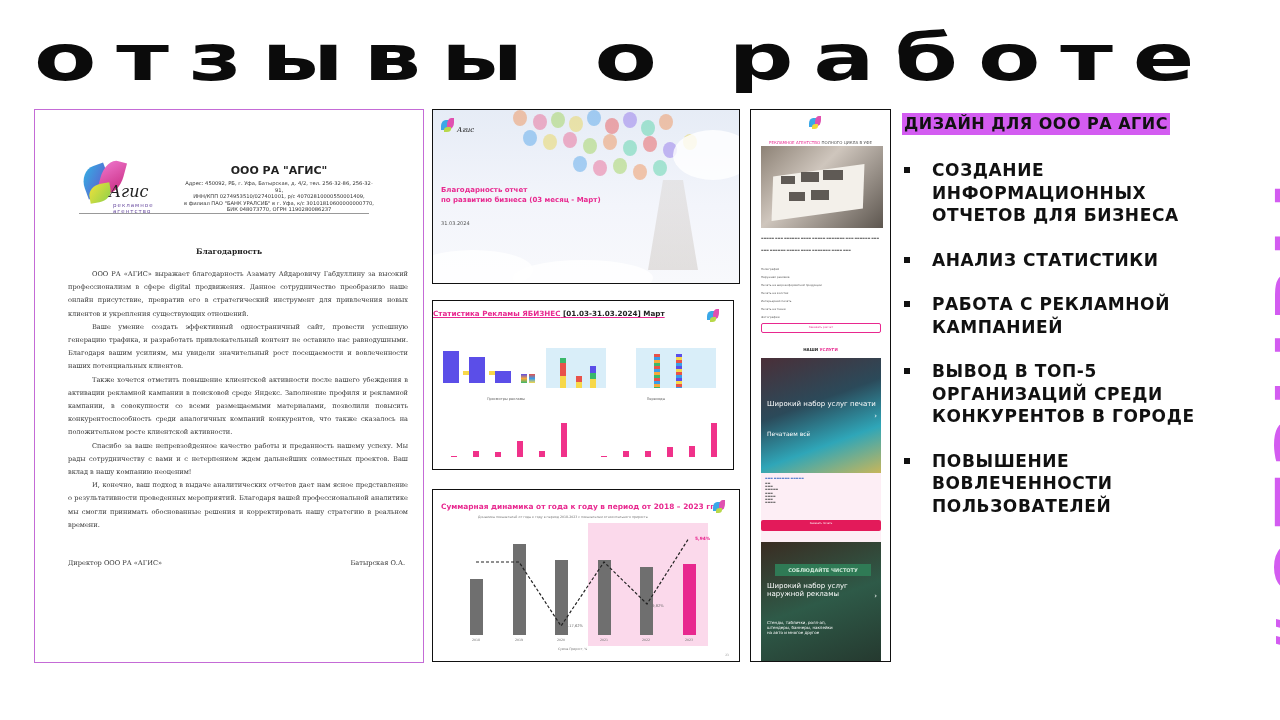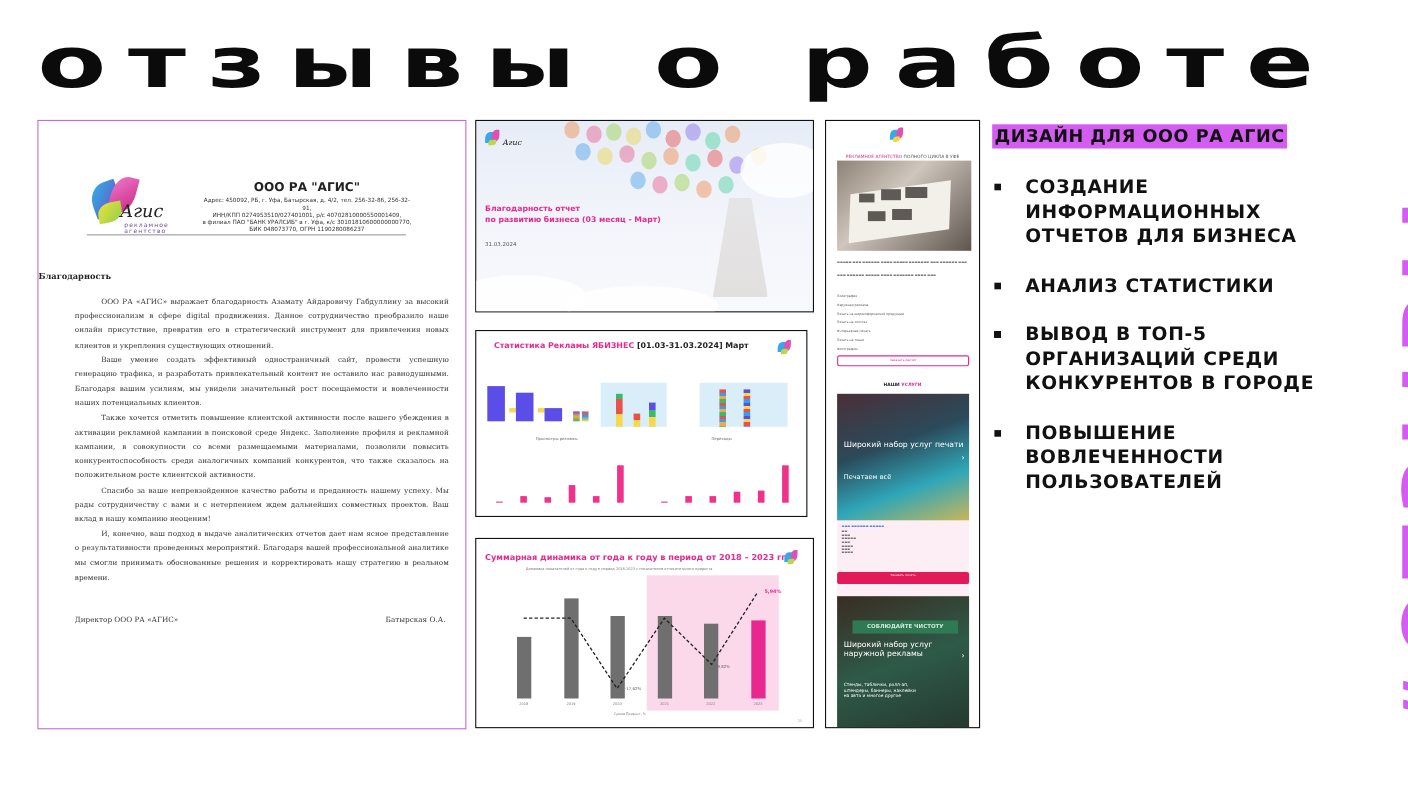--- a/index.html
+++ b/index.html
@@ -26,38 +26,38 @@
   .logo .petal { position: absolute; border-radius: 60% 0 60% 0; }
   .logo .p1 { left: 4px; top: 8px; width: 26px; height: 30px; background: linear-gradient(135deg,#2fb8e6,#6b45c8); transform: rotate(-20deg); }
   .logo .p2 { left: 22px; top: 2px; width: 22px; height: 34px; background: linear-gradient(135deg,#f07ad0,#c7287e); transform: rotate(15deg); }
   .logo .p3 { left: 10px; top: 26px; width: 22px; height: 18px; background: linear-gradient(135deg,#f2e13b,#8dd14a); transform: rotate(-10deg); }
   .logo-word { position: absolute; left: 30px; top: 24px; font-family: "DejaVu Serif", serif; font-style: italic; font-size: 16px; color: #222; }
   .logo-sub { position: absolute; left: 34px; top: 44px; font-size: 5.5px; color: #6a4ca0; letter-spacing: 1px; line-height: 6px; }
   .company-block { position: absolute; left: 105px; top: 6px; width: 190px; text-align: center; }
   .company-name { font-size: 11px; font-weight: bold; color: #222; margin-bottom: 3px; }
   .company-line { font-size: 5.2px; line-height: 6.6px; color: #333; }
   .head-rule { position: absolute; left: 44px; top: 103px; width: 290px; height: 1px; background: #999; }
-  .letter-title { position: absolute; left: 0; right: 0; top: 137px; font-family: "DejaVu Serif", serif; font-weight: bold; font-size: 7.5px; color: #222; }
+  .letter-title { position: absolute; left: 0; right: 0; top: 137px; text-align: center; font-family: "DejaVu Serif", serif; font-weight: bold; font-size: 7.5px; color: #222; }
   .letter-body { position: absolute; left: 33px; top: 158px; width: 340px; font-family: "DejaVu Serif", serif; font-size: 6.6px; line-height: 13.2px; color: #333; text-align: justify; }
   .letter-body p { text-indent: 24px; }
   .signature { position: absolute; left: 33px; top: 449px; width: 337px; font-family: "DejaVu Serif", serif; font-size: 6.6px; color: #333; display: flex; justify-content: space-between; }
 
   
   .slide { position: absolute; border: 1.5px solid #111; background: #fff; overflow: hidden; }
   .slide1 { left: 432px; top: 109px; width: 308px; height: 175px; background: linear-gradient(180deg,#e6ecf6 0%,#f3f5fb 55%,#f8f9fc 100%); }
   .balloons { position: absolute; left: 60px; top: 0; width: 220px; height: 90px; }
   .balloon { position: absolute; border-radius: 50%; opacity: 0.45; }
   .ship { position: absolute; left: 215px; top: 70px; width: 50px; height: 90px; background: linear-gradient(180deg,#d8d3cf,#c8c1bb); opacity: 0.45; clip-path: polygon(30% 0,70% 0,100% 100%,0 100%); }
   .cloud { position: absolute; background: #fff; border-radius: 50%; opacity: 0.8; }
   .s1-logo { position: absolute; left: 8px; top: 8px; width: 40px; height: 34px; }
   .s1-title { position: absolute; left: 8px; top: 75px; font-size: 7px; line-height: 10px; font-weight: bold; color: #e8288f; }
   .s1-date { position: absolute; left: 8px; top: 110px; font-size: 5px; color: #555; }
 
   .slide2 { left: 432px; top: 300px; width: 302px; height: 170px; }
-  .s2-title { position: absolute; left: 16px; top: 8px; font-size: 7.2px; font-weight: bold; color: #e8288f; white-space: nowrap; }
+  .s2-title { position: absolute; left: 0; top: 8px; font-size: 7.2px; font-weight: bold; color: #e8288f; white-space: nowrap; text-decoration: underline; }
   .s2-title span { color: #222; }
   .mini-logo { position: absolute; width: 18px; height: 16px; }
   .mini-logo i { position: absolute; border-radius: 60% 0 60% 0; }
   .s2-panel { position: absolute; height: 40px; background: #d9eef9; }
   .s2-funnel { position: absolute; left: 8px; top: 40px; width: 100px; height: 42px; }
   .fbar { position: absolute; bottom: 0; background: #5b4ee8; }
   .ybadge { position: absolute; width: 6px; height: 4px; background: #f7d84a; }
   .stack { position: absolute; bottom: 0; width: 6px; }
   .mini-chart { position: absolute; top: 128px; width: 130px; height: 40px; }
   .mini-chart .mc-title { position: absolute; top: -32px; left: 0; right: 0; text-align: center; font-size: 3.5px; color: #666; }
@@ -329,21 +329,22 @@
   </div>
 </div>
 
 <div class="right-col">
   <div class="right-heading">ДИЗАЙН ДЛЯ ООО РА АГИС</div>
   <ul class="bullets">
     <li><span class="sq"></span><span>СОЗДАНИЕ
 ИНФОРМАЦИОННЫХ
 ОТЧЕТОВ ДЛЯ БИЗНЕСА</span></li>
     <li><span class="sq"></span><span>АНАЛИЗ СТАТИСТИКИ</span></li>
-    <li><span class="sq"></span></li>
+    <li><span class="sq"></span><span>РАБОТА С РЕКЛАМНОЙ
+КАМПАНИЕЙ</span></li>
     <li><span class="sq"></span></li>
     <li><span class="sq"></span></li>
     <li><span class="sq"></span><span>ВЫВОД В ТОП-5
 ОРГАНИЗАЦИЙ СРЕДИ
 КОНКУРЕНТОВ В ГОРОДЕ</span></li>
     <li><span class="sq"></span><span>ПОВЫШЕНИЕ
 ВОВЛЕЧЕННОСТИ
 ПОЛЬЗОВАТЕЛЕЙ</span></li>
   </ul>
 </div>

